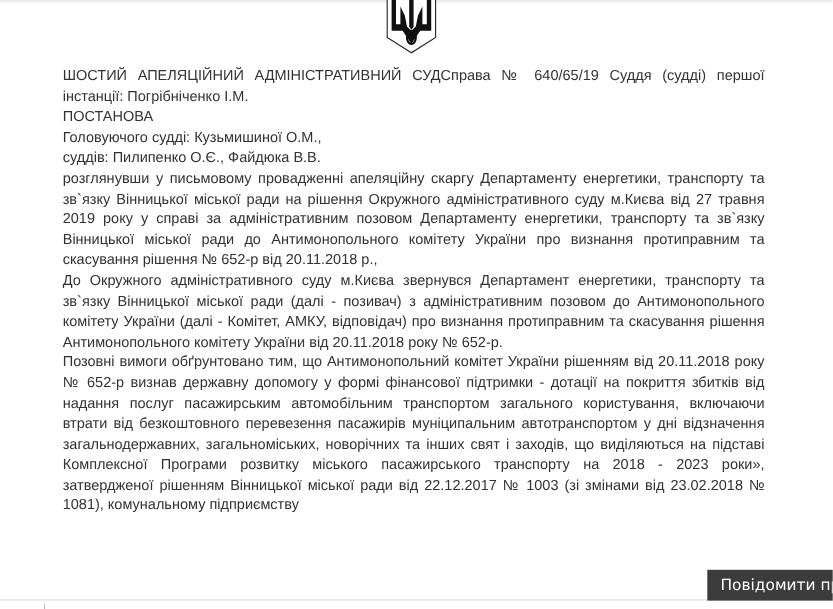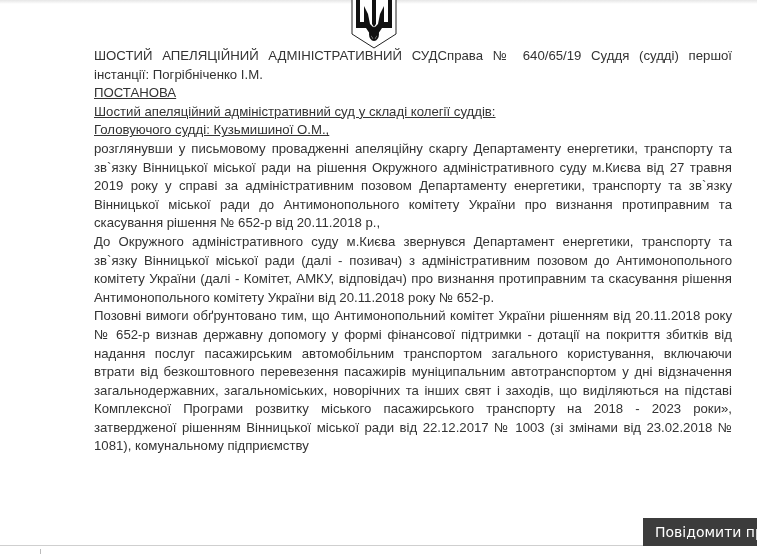--- a/index.html
+++ b/index.html
@@ -10,25 +10,25 @@
     color: #333333;
   }
   .top-shadow {
     position: absolute; left: 0; top: 0; width: 757px; height: 4px;
     background: linear-gradient(#e6e6e6, #ffffff);
   }
   .emblem {
     position: absolute; left: 344px; top: 0; width: 60px; height: 50px;
   }
   .doc {
-    position: absolute; left: 57px; top: 47px; width: 638px;
-    font-size: 13.2px; line-height: 18.6px; margin-left: 37px;
+    position: absolute; left: 57px; top: 60px; width: 638px;
+    font-size: 13.2px; line-height: 18.6px;
   }
   .doc p { margin: 0; text-align: justify; }
-  .doc p.left { text-align: left; text-decoration: underline; }
+  .doc p.left { text-align: left; }
   .bottom-line {
     position: absolute; left: 0; top: 545px; width: 757px; height: 1px; background: #cfcfcf;
   }
   .bottom-mask {
     position: absolute; left: 0; top: 546px; width: 757px; height: 8px; background: #fff;
   }
   .tick { position: absolute; left: 40px; top: 549px; width: 1px; height: 5px; background: #bbb; }
   .report-btn {
     position: absolute; left: 643px; top: 518px; width: 130px; height: 28px;
     background: #3c3c3c; color: #ffffff;
@@ -48,22 +48,22 @@
     <rect x="11" y="0" width="38" height="31" fill="none" stroke="#111" stroke-width="0"></rect>
     <path d="M12,0 L12,28 L22,28 L30,40 L38,28 L48,28 L48,0 L44,0 L44,22 L40,22 L40,6 L36,14 L34,24 L30,28 L26,24 L24,14 L20,6 L20,22 L16,22 L16,0 Z" fill="#111"></path>
     <path d="M28,0 L32,0 L32,24 L30,27 L28,24 Z" fill="#111"></path>
     <ellipse cx="30" cy="34" rx="4" ry="6" fill="none" stroke="#111" stroke-width="2"></ellipse>
   </svg>
 </div>
 
 <div class="doc">
   <p>ШОСТИЙ АПЕЛЯЦІЙНИЙ АДМІНІСТРАТИВНИЙ СУДСправа №  640/65/19 Суддя (судді) першої інстанції: Погрібніченко І.М.</p>
   <p class="left">ПОСТАНОВА</p>
-  <p class="left">Шостий апеляційний адміністративний суд у складі колегії суддів:</p>
   <p class="left">Головуючого судді: Кузьмишиної О.М.,</p>
+  <p class="left">суддів: Пилипенко О.Є., Файдюка В.В.</p>
   <p>розглянувши у письмовому провадженні апеляційну скаргу Департаменту енергетики, транспорту та зв`язку Вінницької міської ради на рішення Окружного адміністративного суду м.Києва від 27 травня 2019 року у справі за адміністративним позовом Департаменту енергетики, транспорту та зв`язку Вінницької міської ради до Антимонопольного комітету України про визнання протиправним та скасування рішення № 652-р від 20.11.2018 р.,</p>
   <p>До Окружного адміністративного суду м.Києва звернувся Департамент енергетики, транспорту та зв`язку Вінницької міської ради (далі - позивач) з адміністративним позовом до Антимонопольного комітету України (далі - Комітет, АМКУ, відповідач) про визнання протиправним та скасування рішення Антимонопольного комітету України від 20.11.2018 року № 652-р.</p>
   <p>Позовні вимоги обґрунтовано тим, що Антимонопольний комітет України рішенням від 20.11.2018 року № 652-р визнав державну допомогу у формі фінансової підтримки - дотації на покриття збитків від надання послуг пасажирським автомобільним транспортом загального користування, включаючи втрати від безкоштовного перевезення пасажирів муніципальним автотранспортом у дні відзначення загальнодержавних, загальноміських, новорічних та інших свят і заходів, що виділяються на підставі Комплексної Програми розвитку міського пасажирського транспорту на 2018 - 2023 роки», затвердженої рішенням Вінницької міської ради від 22.12.2017 № 1003 (зі змінами від 23.02.2018 № 1081), комунальному підприємству</p>
 </div>
 
 <div class="bottom-line"></div>
 <div class="bottom-mask"></div>
 <div class="tick"></div>
 
 <div class="report-btn">Повідомити про помилку</div>

